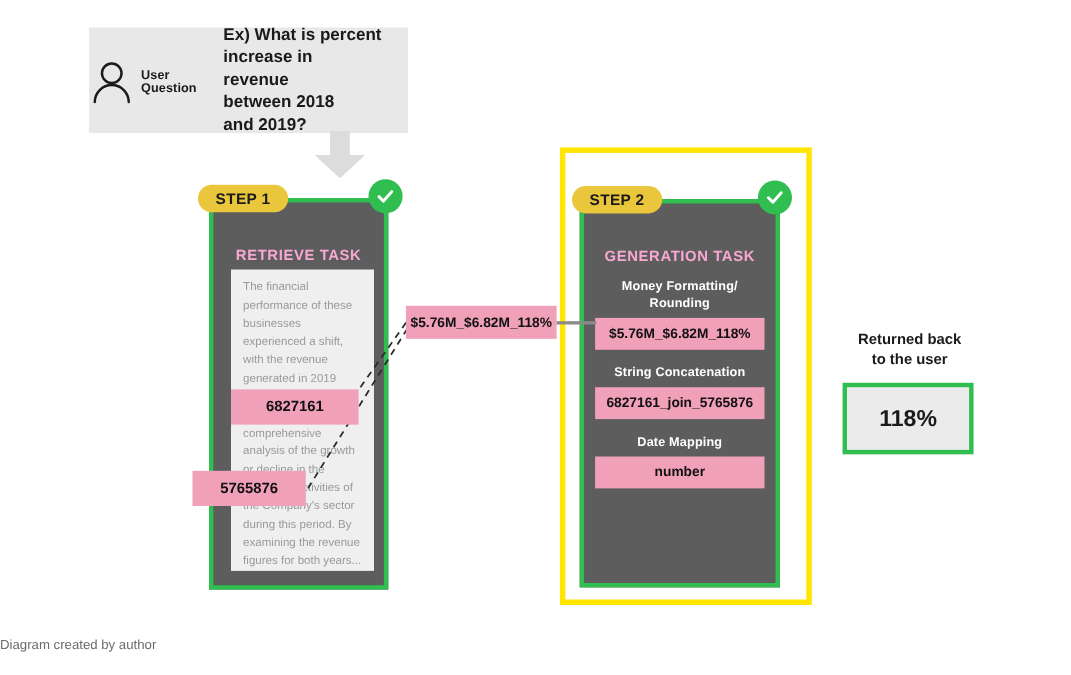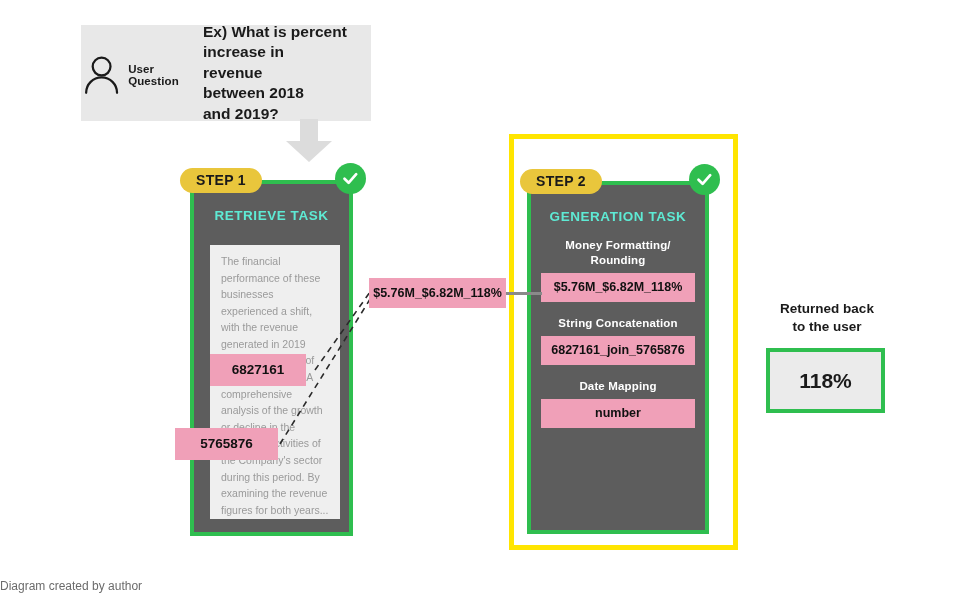--- a/index.html
+++ b/index.html
@@ -83,26 +83,26 @@
     width: 31px;
     height: 31px;
     border-radius: 50%;
     background: #2fbe4f;
     z-index: 6;
     display: flex;
     align-items: center;
     justify-content: center;
   }
   .panel-title {
-    color: #5eead4;
+    color: #f9a8d4;
     font-size: 13.5px;
     font-weight: bold;
     text-align: center;
     letter-spacing: .55px;
-    margin-top: 24px;
+    margin-top: 40px;
   }
 
   
   #step1-panel { left: 190px; top: 180px; width: 163px; height: 356px; }
   #step1-badge { left: 180px; top: 168px; }
   #step1-check { left: 335px; top: 163px; }
   #doc-card {
     position: absolute;
     left: 16px;
     top: 61px;
@@ -125,21 +125,21 @@
     background: #f0a0b8;
     color: #111111;
     font-weight: bold;
     text-align: center;
     box-sizing: border-box;
   }
   #chip-6827161 {
     position: absolute;
     left: 210px;
     top: 354px;
-    width: 96px;
+    width: 116px;
     height: 32px;
     font-size: 13.5px;
     line-height: 32px;
     z-index: 4;
   }
   #chip-5765876 {
     position: absolute;
     left: 175px;
     top: 428px;
     width: 103px;

